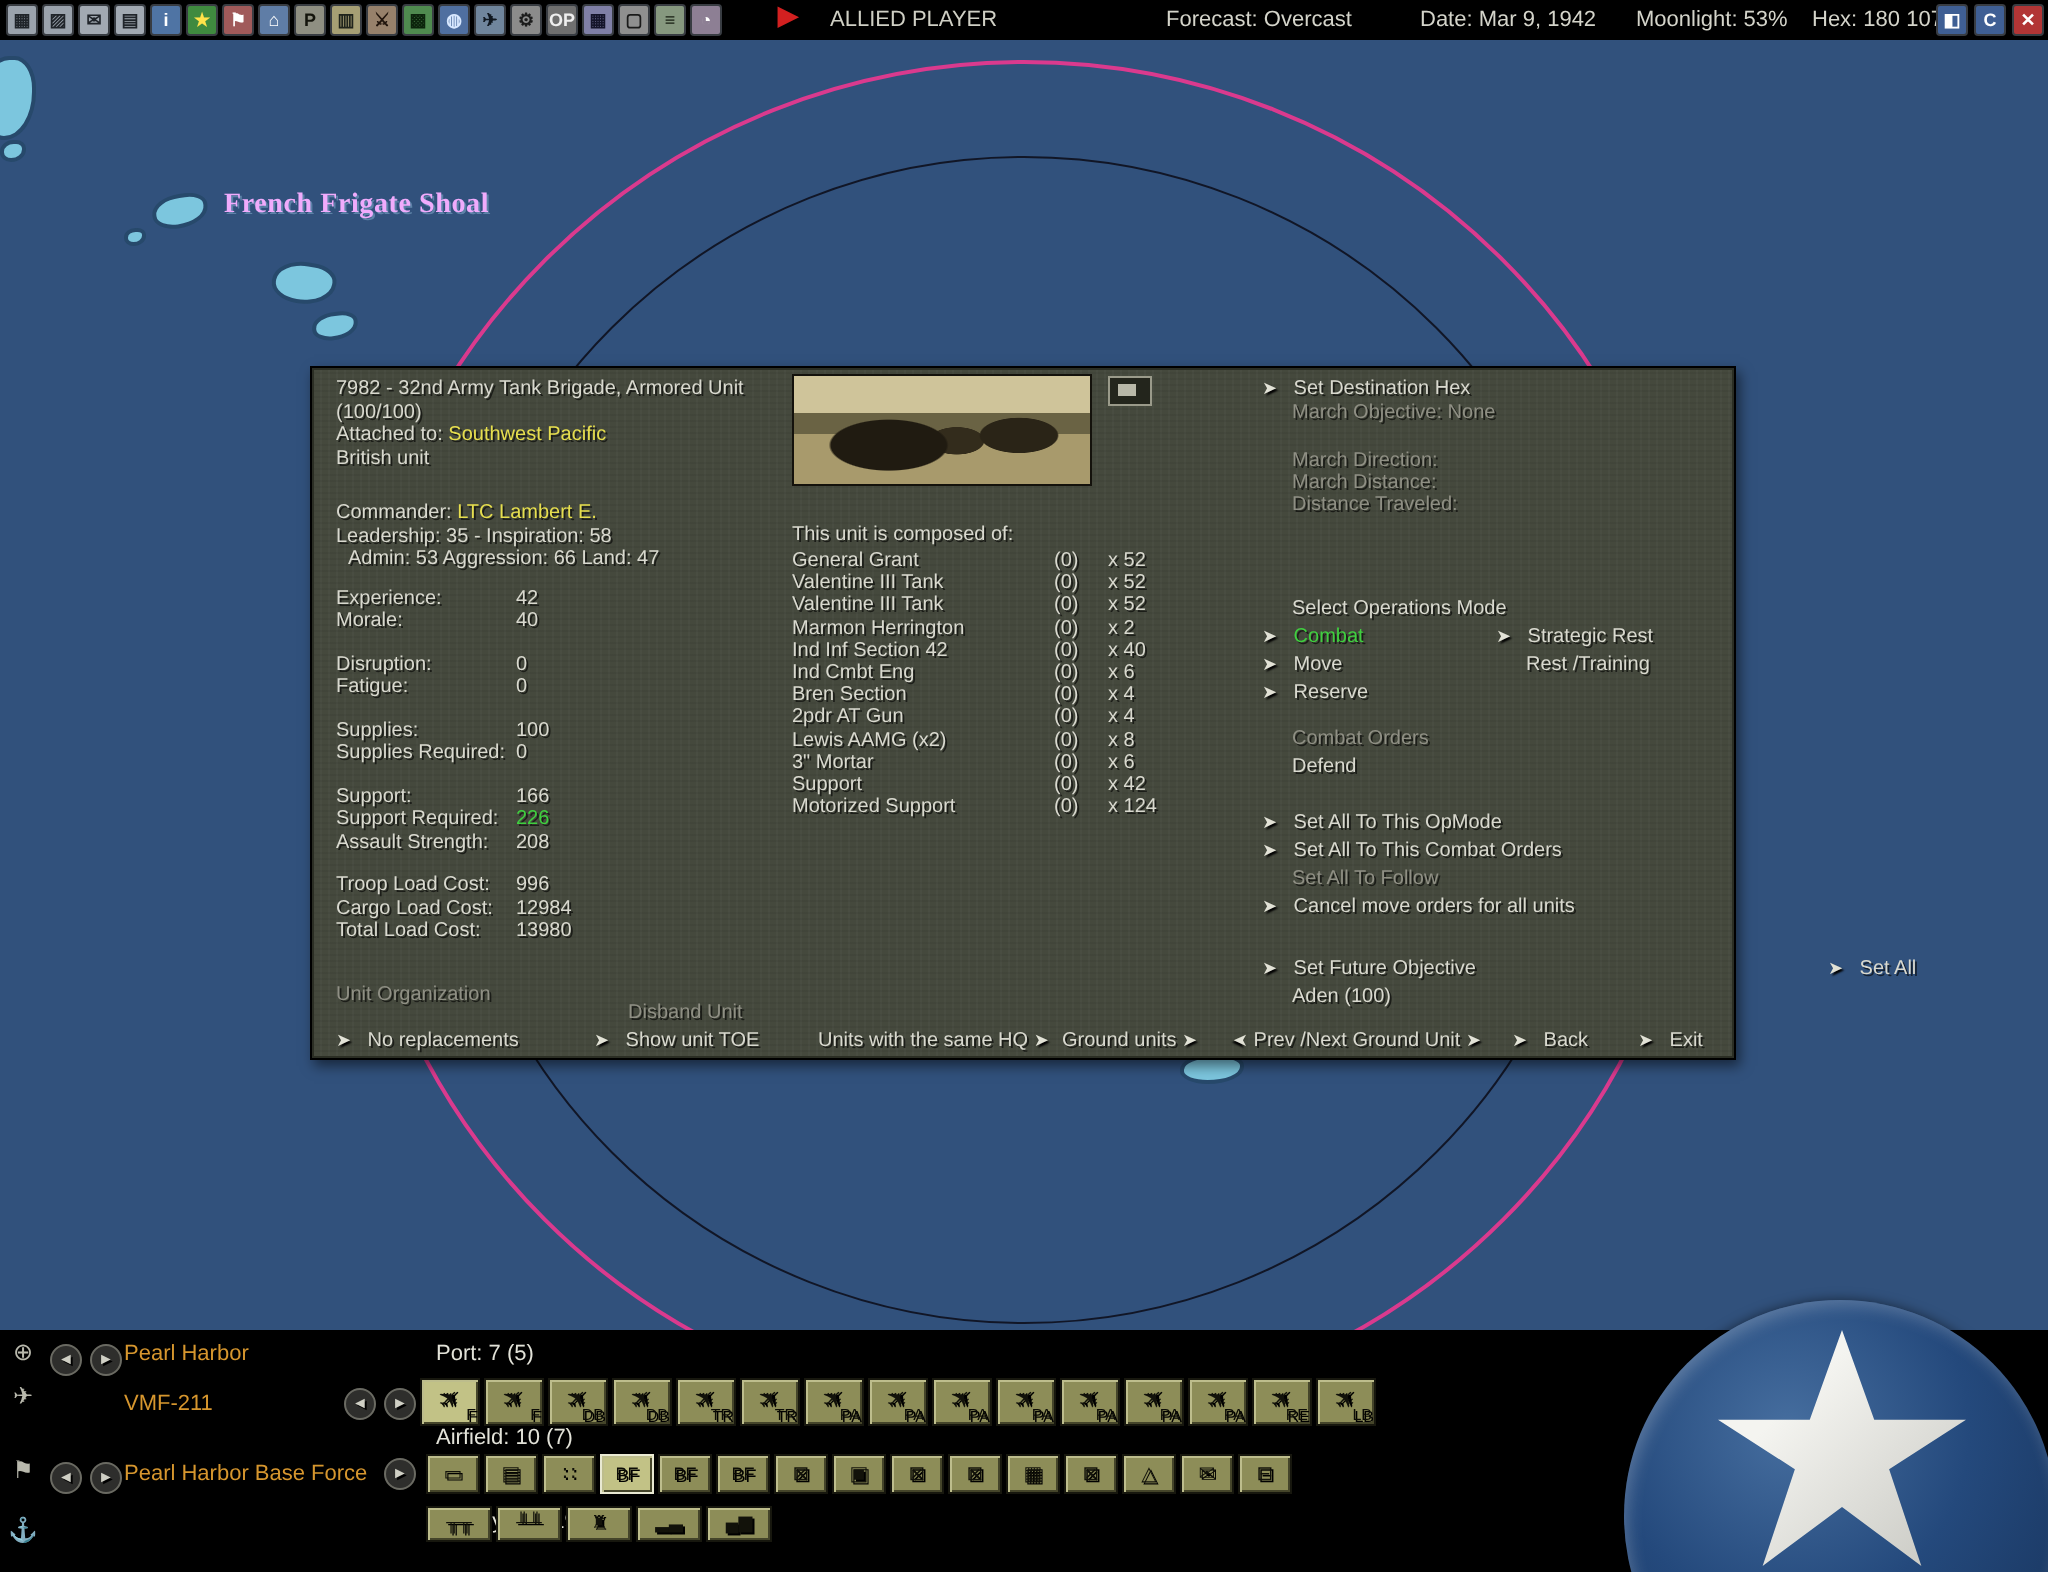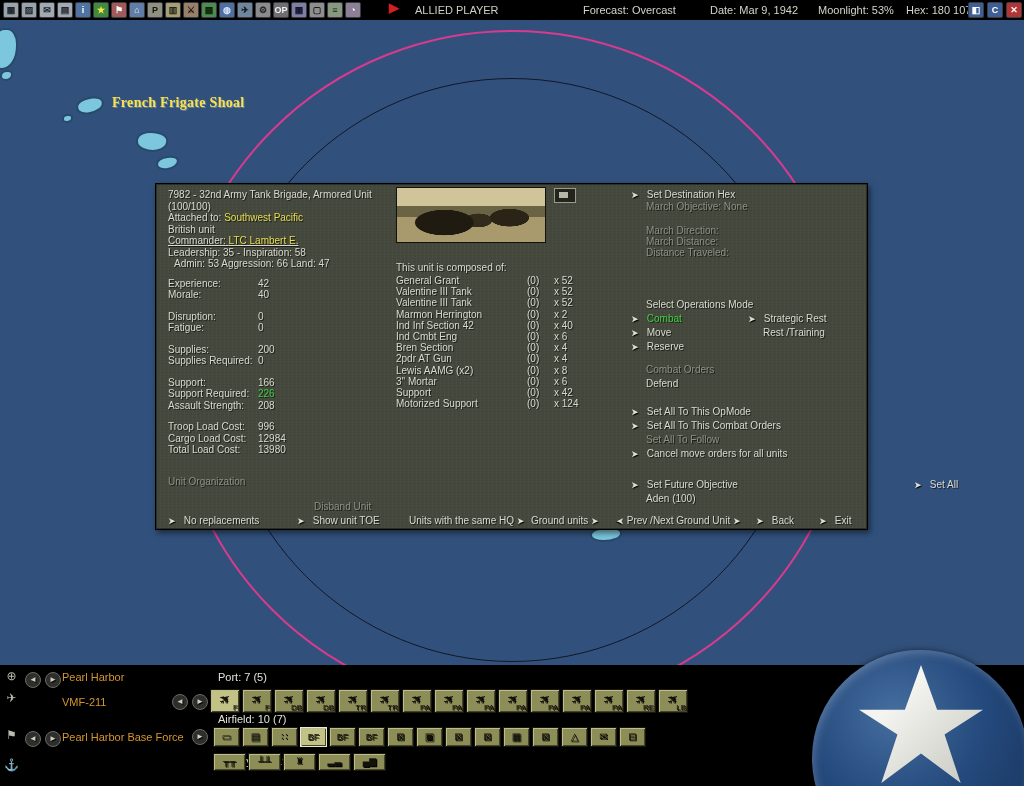--- a/index.html
+++ b/index.html
@@ -28,34 +28,34 @@
   .ring.black{left:220px;top:78px;width:584px;height:584px;border:1px solid rgba(12,12,24,.85);}
   .island{position:absolute;background:#7cc6de;border:2px solid #27496b;border-radius:55% 40% 60% 45%;}
   .i1{left:76px;top:97px;width:28px;height:17px;transform:rotate(-8deg);}
   .i2{left:62px;top:114px;width:11px;height:9px;}
   .i3{left:136px;top:131px;width:32px;height:21px;transform:rotate(9deg);}
   .i4{left:156px;top:156px;width:23px;height:14px;transform:rotate(-6deg);}
   .i5{left:-10px;top:28px;width:28px;height:42px;}
   .i6{left:0px;top:70px;width:13px;height:11px;}
   .i7{left:590px;top:527px;width:32px;height:15px;}
   .map-label{position:absolute;left:112px;top:95px;font-family:"Liberation Serif",serif;font-weight:bold;
-             font-size:14px;color:#fde047;text-shadow:1px 1px 0 rgba(160,205,235,.4);letter-spacing:.3px;}
+             font-size:14px;color:#f0abfc;text-shadow:1px 1px 0 rgba(160,205,235,.4);letter-spacing:.3px;}
 
   
   .panel{position:absolute;left:155px;top:183px;width:713px;height:347px;z-index:10;
          background:#45493d;border:1px solid #000;box-shadow:0 0 0 1px #2b2e24 inset,2px 3px 6px rgba(0,0,0,.5);
          background-image:repeating-linear-gradient(0deg,rgba(0,0,0,.05) 0 1px,transparent 1px 3px),
                           repeating-linear-gradient(90deg,rgba(255,255,255,.025) 0 1px,transparent 1px 4px);
          font-size:10px;color:#d9d9cf;text-shadow:1px 1px 0 rgba(0,0,0,.6);}
   .panel .yellow{color:#e6de4e;}
   .panel .green{color:#3fcf3f;}
   .panel .dim{color:#8f8f84;}
   .col-left{position:absolute;left:12px;top:5px;width:235px;line-height:11.5px;}
   .p-title{white-space:nowrap;}
-  .gap16{text-decoration:underline;}
+  .gap16{margin-top:16px;}
   .indent{padding-left:6px;}
   .stats{margin-top:8px;}
   .srow{position:relative;height:11.5px;}
   .srow.gap{margin-top:10px;}
   .sv{position:absolute;left:90px;top:0;}
   .unit-org{margin-top:20px;}
   .photo{position:absolute;left:240px;top:3px;width:150px;height:56px;border:1px solid #14120c;
          background:
            radial-gradient(ellipse 30px 13px at 32% 64%, #201b11 96%, transparent),
            radial-gradient(ellipse 20px 9px at 76% 55%, #2a2417 96%, transparent),
@@ -225,21 +225,21 @@
             <span class="sv">0</span>
           </div>
 
           <div class="srow">
             <span class="sl">Fatigue:</span>
             <span class="sv">0</span>
           </div>
 
           <div class="srow gap">
             <span class="sl">Supplies:</span>
-            <span class="sv">200</span>
+            <span class="sv">100</span>
           </div>
 
           <div class="srow">
             <span class="sl">Supplies Required:</span>
             <span class="sv">0</span>
           </div>
 
           <div class="srow gap">
             <span class="sl">Support:</span>
             <span class="sv">166</span>

